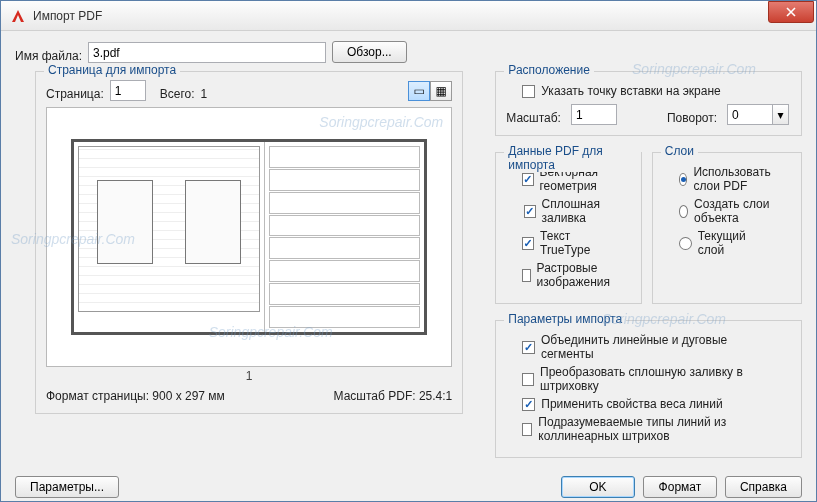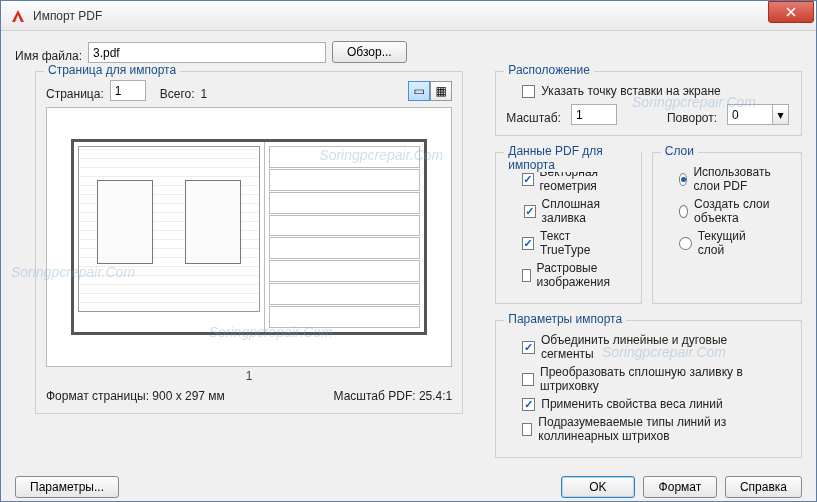--- a/index.html
+++ b/index.html
@@ -37,21 +37,21 @@
 .cb, .rb { width:13px; height:13px; border:1px solid #7a7a7a; background:#fff; display:inline-flex; align-items:center; justify-content:center; cursor:pointer; }
 .rb { border-radius:50%; }
 .cb.checked::after { content:'✓'; color:#1a5fb4; font-size:11px; line-height:11px; font-weight:bold; }
 .rb.checked::after { content:''; width:5px; height:5px; background:#1a5fb4; border-radius:50%; }
 .subcols { display:flex; gap:10px; }
 .subcol { flex:1; }
 .footer { display:flex; gap:8px; padding: 8px 14px 0; align-items:center; }
 .spacer { flex:1; }
 .dropdown { display:flex; align-items:center; }
 .dd-arrow { width:16px; height:21px; border:1px solid #abadb3; border-left:none; display:flex; align-items:center; justify-content:center; background:linear-gradient(#fff,#e8e8e8); cursor:pointer; }
-.watermark { position:absolute; color:rgba(120,160,200,0.35); font-style:italic; font-size:14px; pointer-events:none;margin-top:33px; }
+.watermark { position:absolute; color:rgba(120,160,200,0.35); font-style:italic; font-size:14px; pointer-events:none; }
 </style>
 </head>
 <body>
 
 <div class="window">
   <div class="titlebar">
     <span class="logo">
       <svg width="16" height="16" viewBox="0 0 16 16">
           <path d="M2 14 L8 2 L14 14 L11 14 L8 7 L5 14 Z" fill="#d62a1f"></path>
         </svg>

